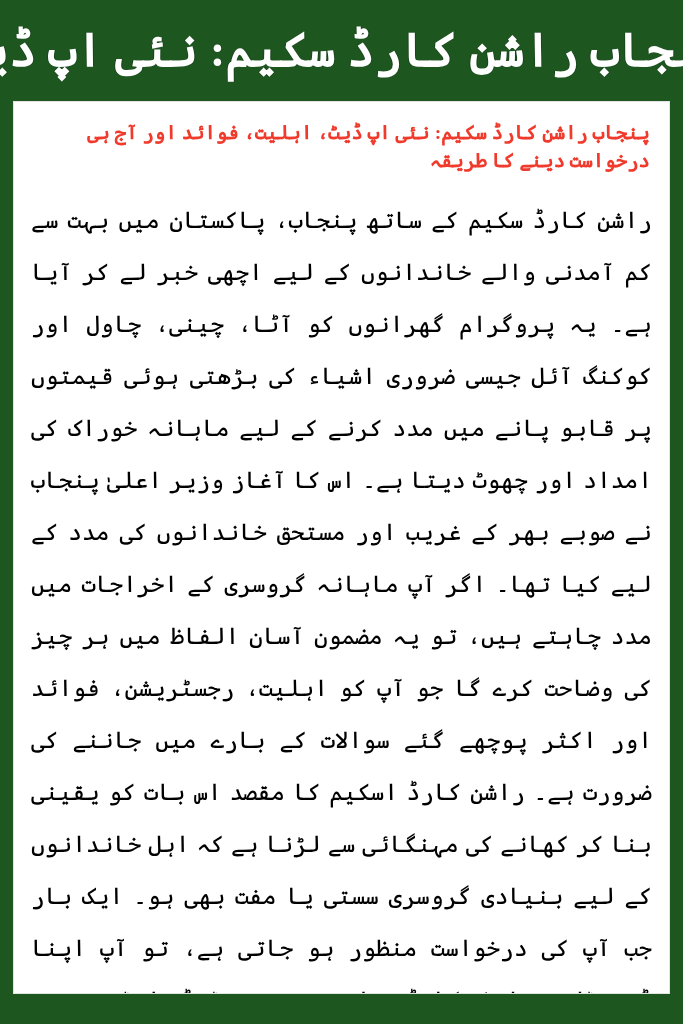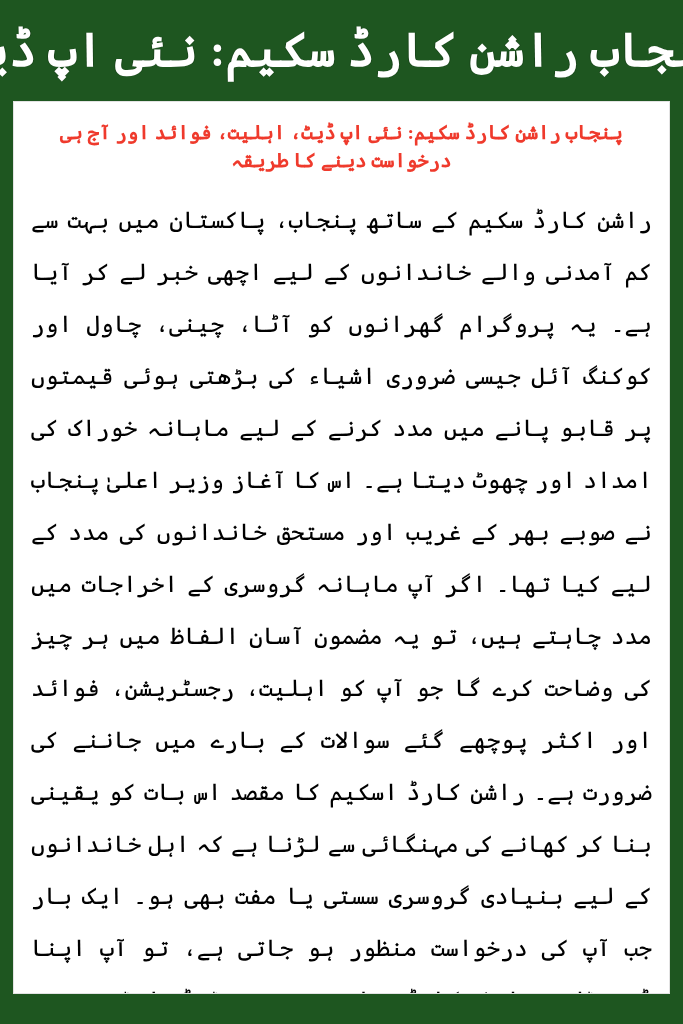--- a/index.html
+++ b/index.html
@@ -66,21 +66,20 @@
     padding: 16px 16px 10px 16px;
     overflow: hidden;
   }
 
   .subtitle {
     color: #ef3a2c;
     font-family: "Liberation Serif", "DejaVu Serif", serif;
     font-size: 19.5px;
     font-weight: 700;
     line-height: 1.45;
-    text-align: center;
     direction: rtl;
     unicode-bidi: isolate;
     margin: 2px 4px 18px 4px;
   }
 
   .article {
     color: #000000;
     font-family: "Liberation Serif", "DejaVu Serif", serif;
     font-size: 23.5px;
     font-weight: 500;

